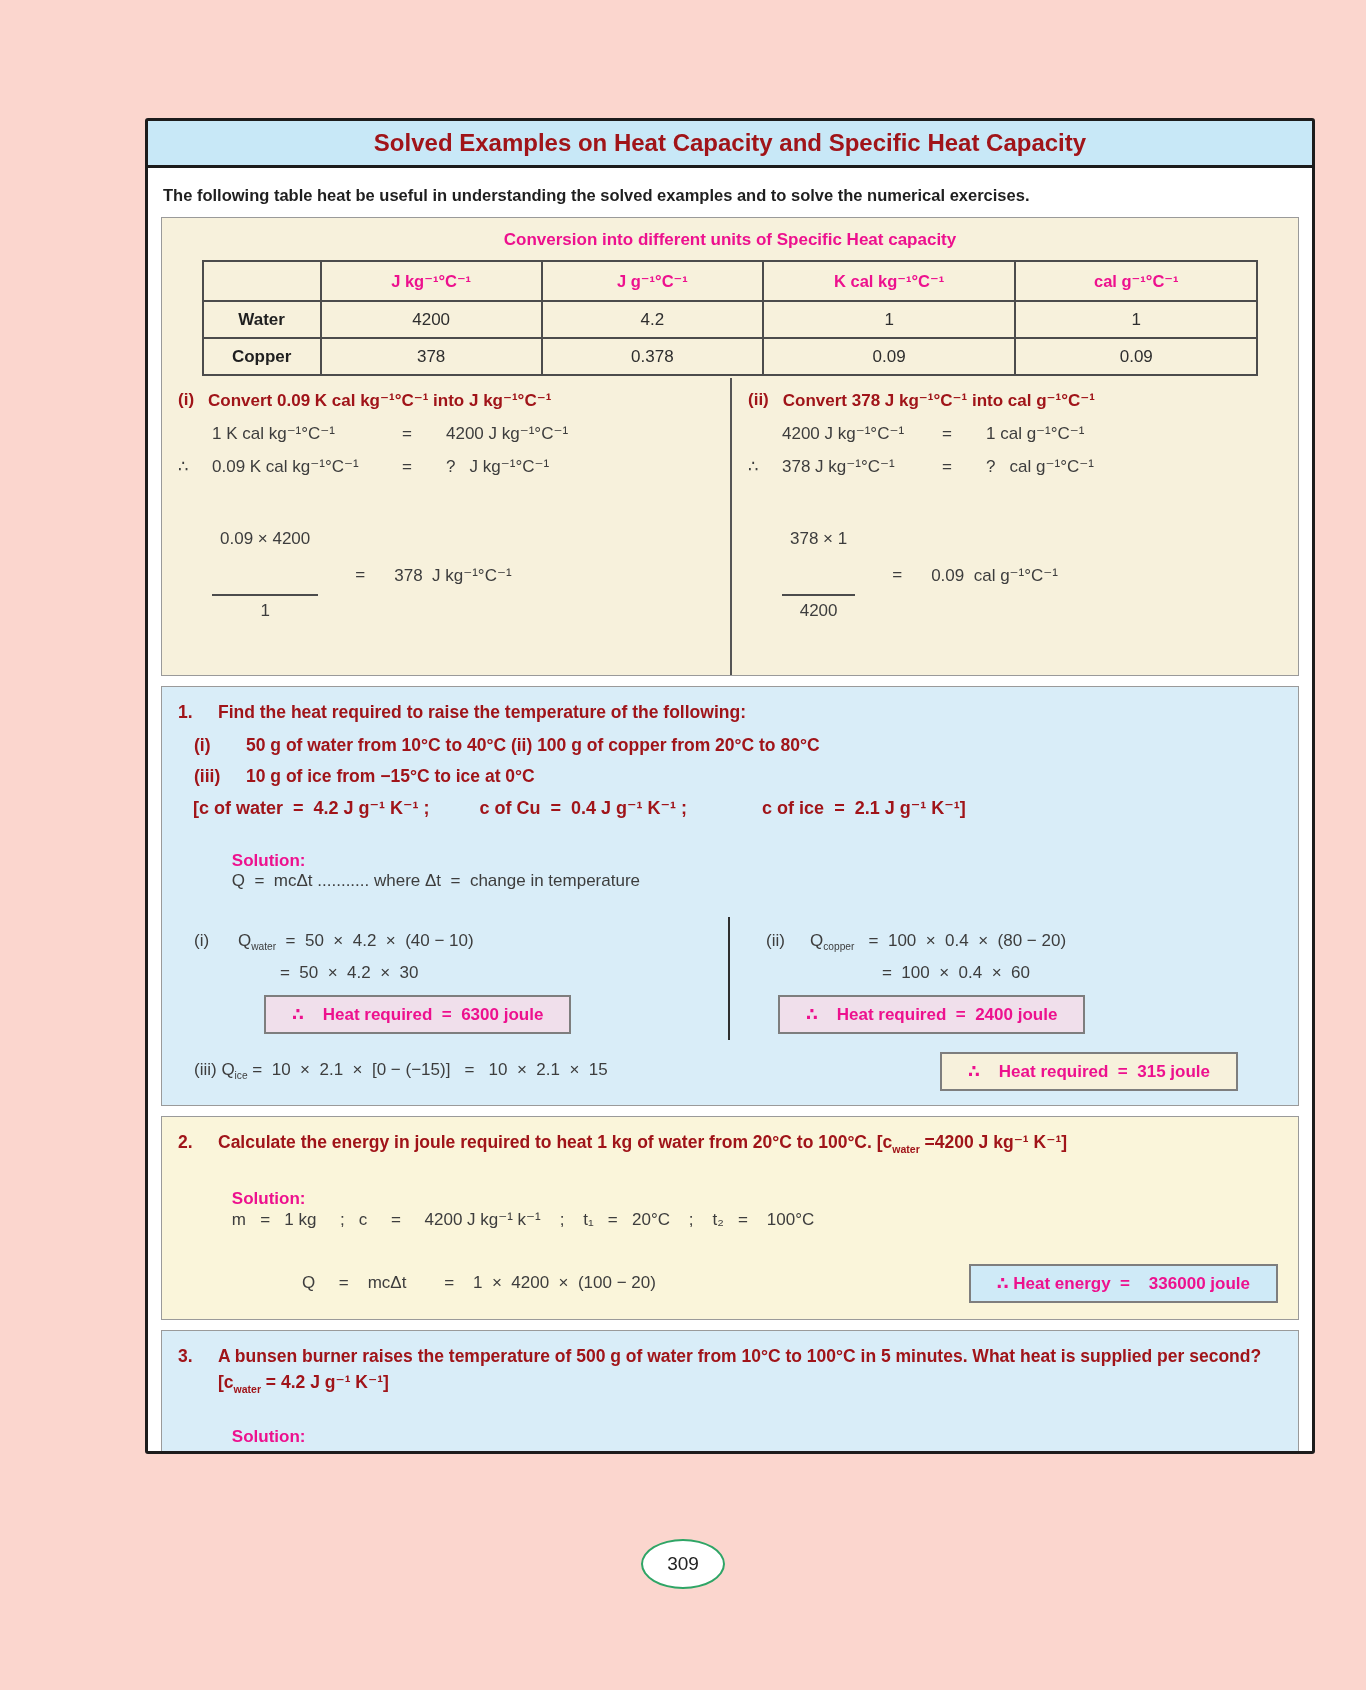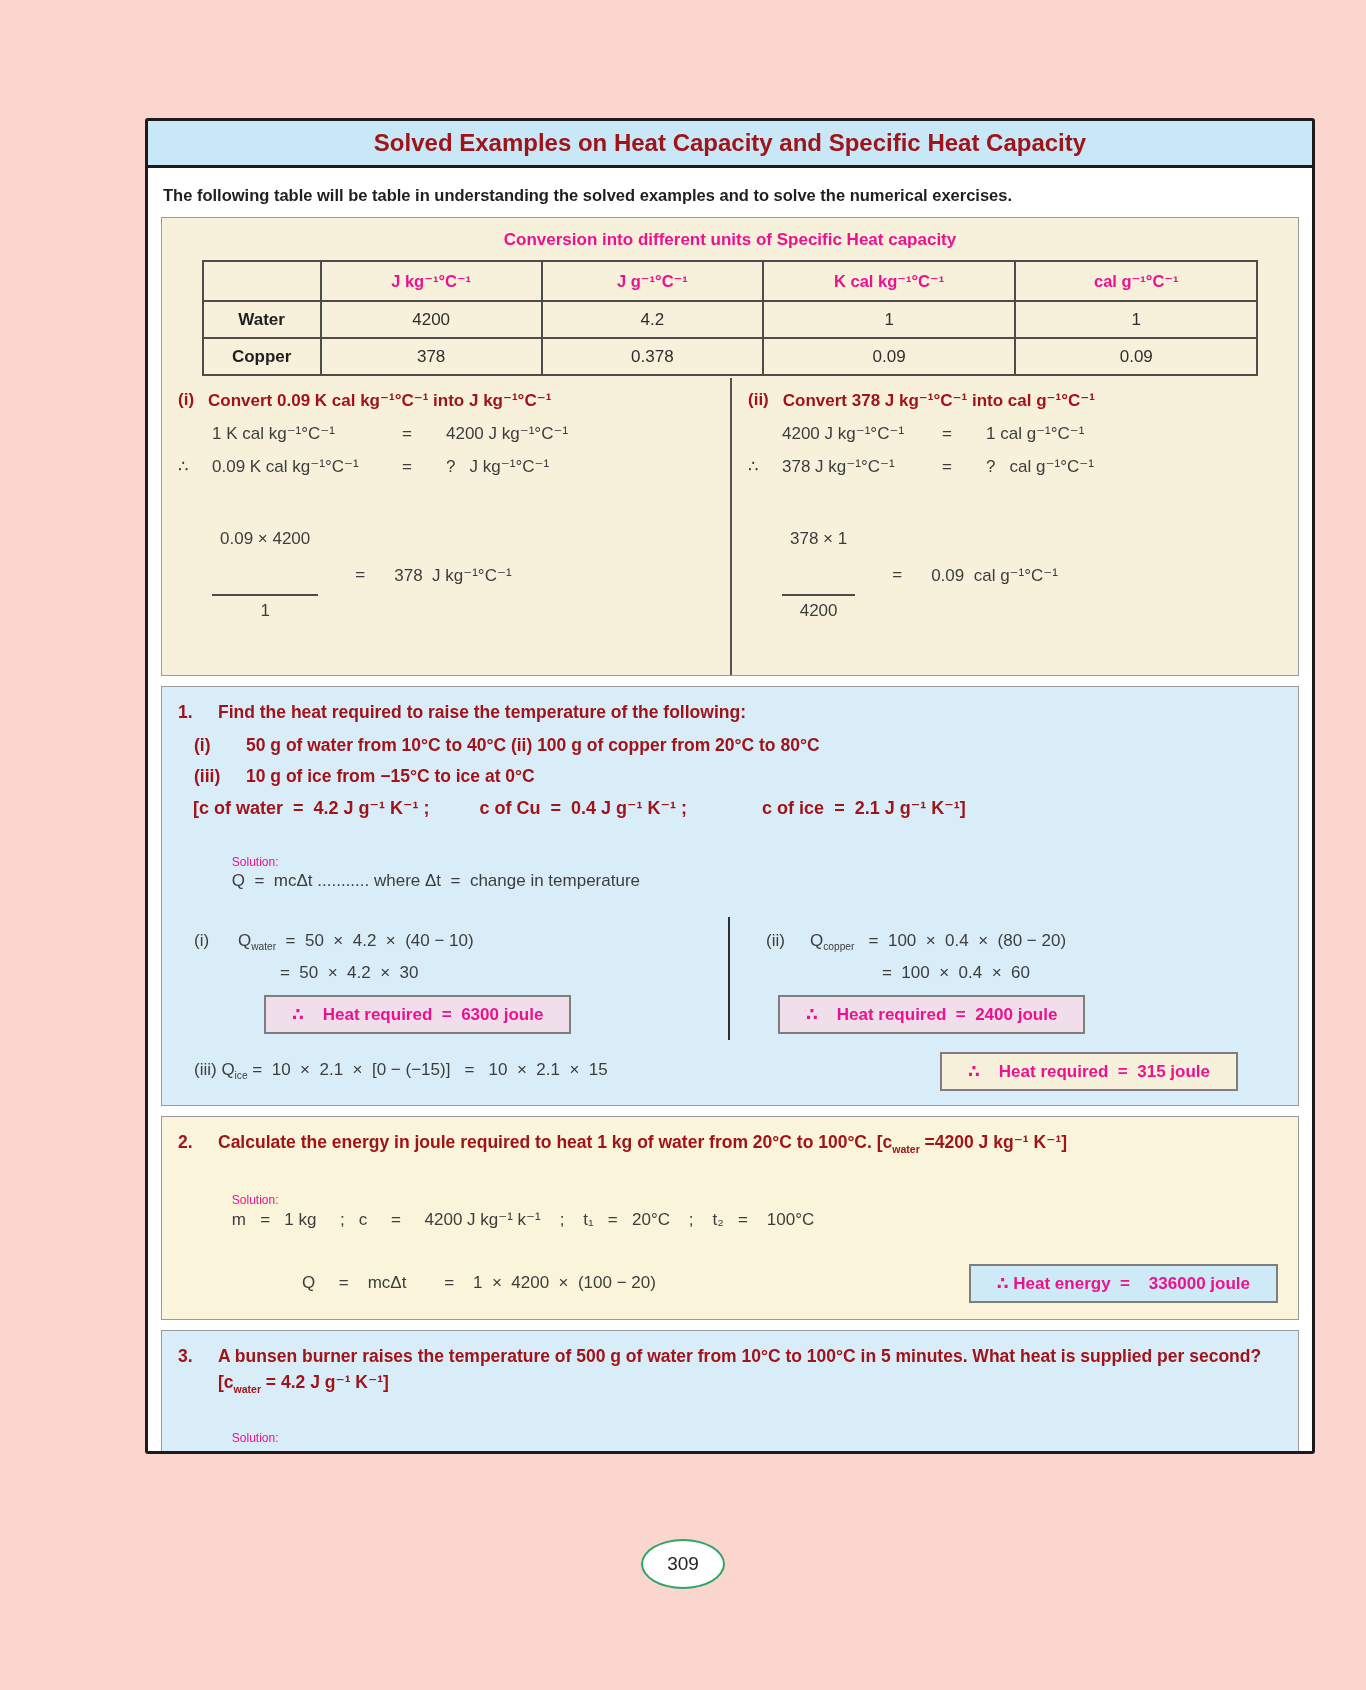--- a/index.html
+++ b/index.html
@@ -55,21 +55,21 @@
   .prob{border:1.5px solid #9a9a9a;margin-top:10px;padding:12px 16px 14px;box-sizing:border-box;}
   .prob.blue{background:var(--light-blue,#d9edf8);}
   .prob.cream2{background:var(--prob2-bg,#faf5da);}
   .prob-head{display:flex;gap:12px;color:var(--dark-red,#a01419);font-weight:bold;font-size:17.5px;line-height:1.5;white-space:pre-wrap;}
   .prob-head .num{flex:none;width:28px;}
 
   .p1-item{display:flex;margin:10px 0 0 16px;color:var(--dark-red,#a01419);font-weight:bold;font-size:17.5px;white-space:pre-wrap;}
   .p1-item .lbl{width:52px;flex:none;}
   .p1-const{margin:10px 0 0 15px;color:var(--dark-red,#a01419);font-weight:bold;font-size:18px;white-space:pre-wrap;}
   .sol{margin:12px 0 0 16px;font-size:17px;white-space:pre-wrap;}
-  .sol-lbl{color:var(--magenta,#ed118e);font-weight:normal;font-size:12px;}
+  .sol-lbl{color:var(--magenta,#ed118e);font-weight:bold;font-size:17px;}
 
   .p1-cols{display:flex;margin-top:6px;}
   .p1-col{width:50%;box-sizing:border-box;padding:4px 0 2px;}
   .p1-col.left{border-right:2px solid #2f2f2f;}
   .p1-col.rightcol{padding-left:36px;}
   .p1-line{display:flex;margin:10px 0 0 16px;font-size:17px;white-space:pre;align-items:baseline;}
   .p1-line .lbl{width:44px;flex:none;}
   .p1-line.l2{margin-left:102px;}
   .p1-col.rightcol .p1-line{margin-left:0;}
   .p1-col.rightcol .p1-line.l2{margin-left:116px;}
@@ -99,21 +99,21 @@
     font-size:19px;color:#222;
   }
 </style>
 </head>
 <body>
 
 <div class="main">
   <div class="titlebar">Solved Examples on Heat Capacity and Specific Heat Capacity</div>
   <div class="content">
 
-    <p class="intro">The following table will be table in understanding the solved examples and to solve the numerical exercises.</p>
+    <p class="intro">The following table heat be useful in understanding the solved examples and to solve the numerical exercises.</p>
 
     <section class="conv-box">
       <div class="conv-title">Conversion into different units of Specific Heat capacity</div>
       <table class="conv-table">
         <tbody>
           <tr>
             <th class="c0"></th>
             <th class="c1">J kg⁻¹°C⁻¹</th>
             <th class="c2">J g⁻¹°C⁻¹</th>
             <th class="c3">K cal kg⁻¹°C⁻¹</th>

